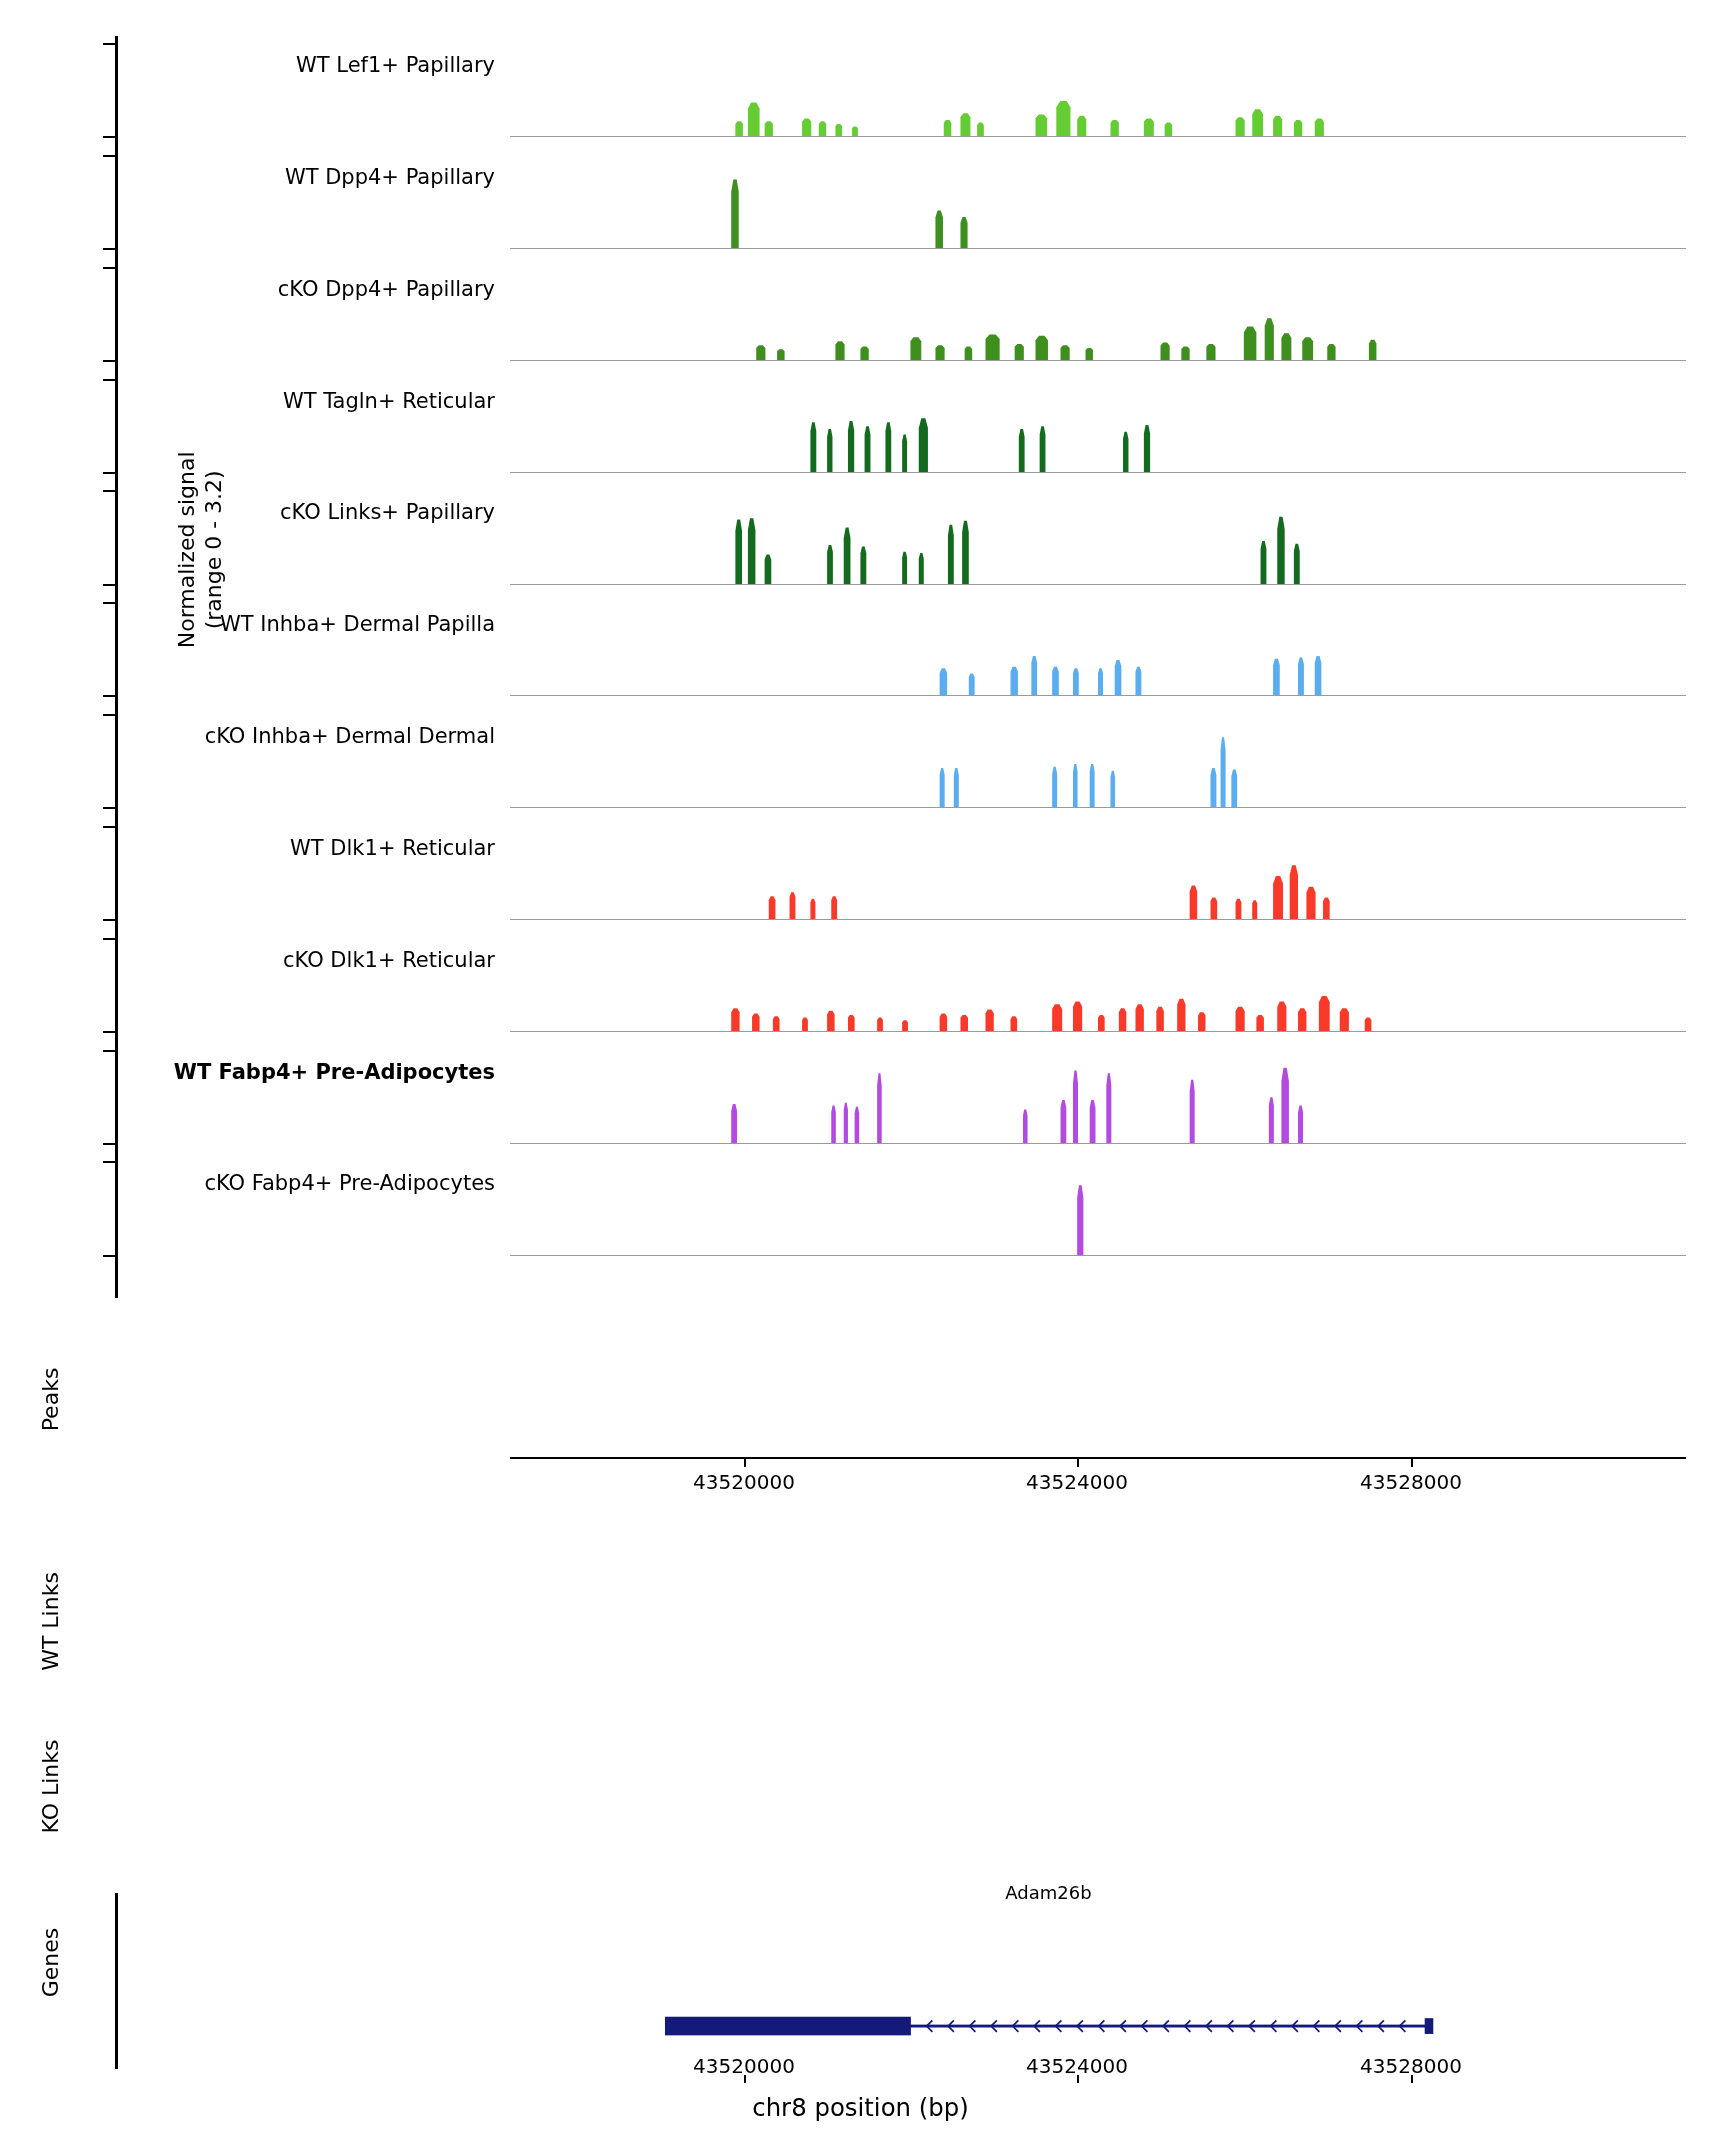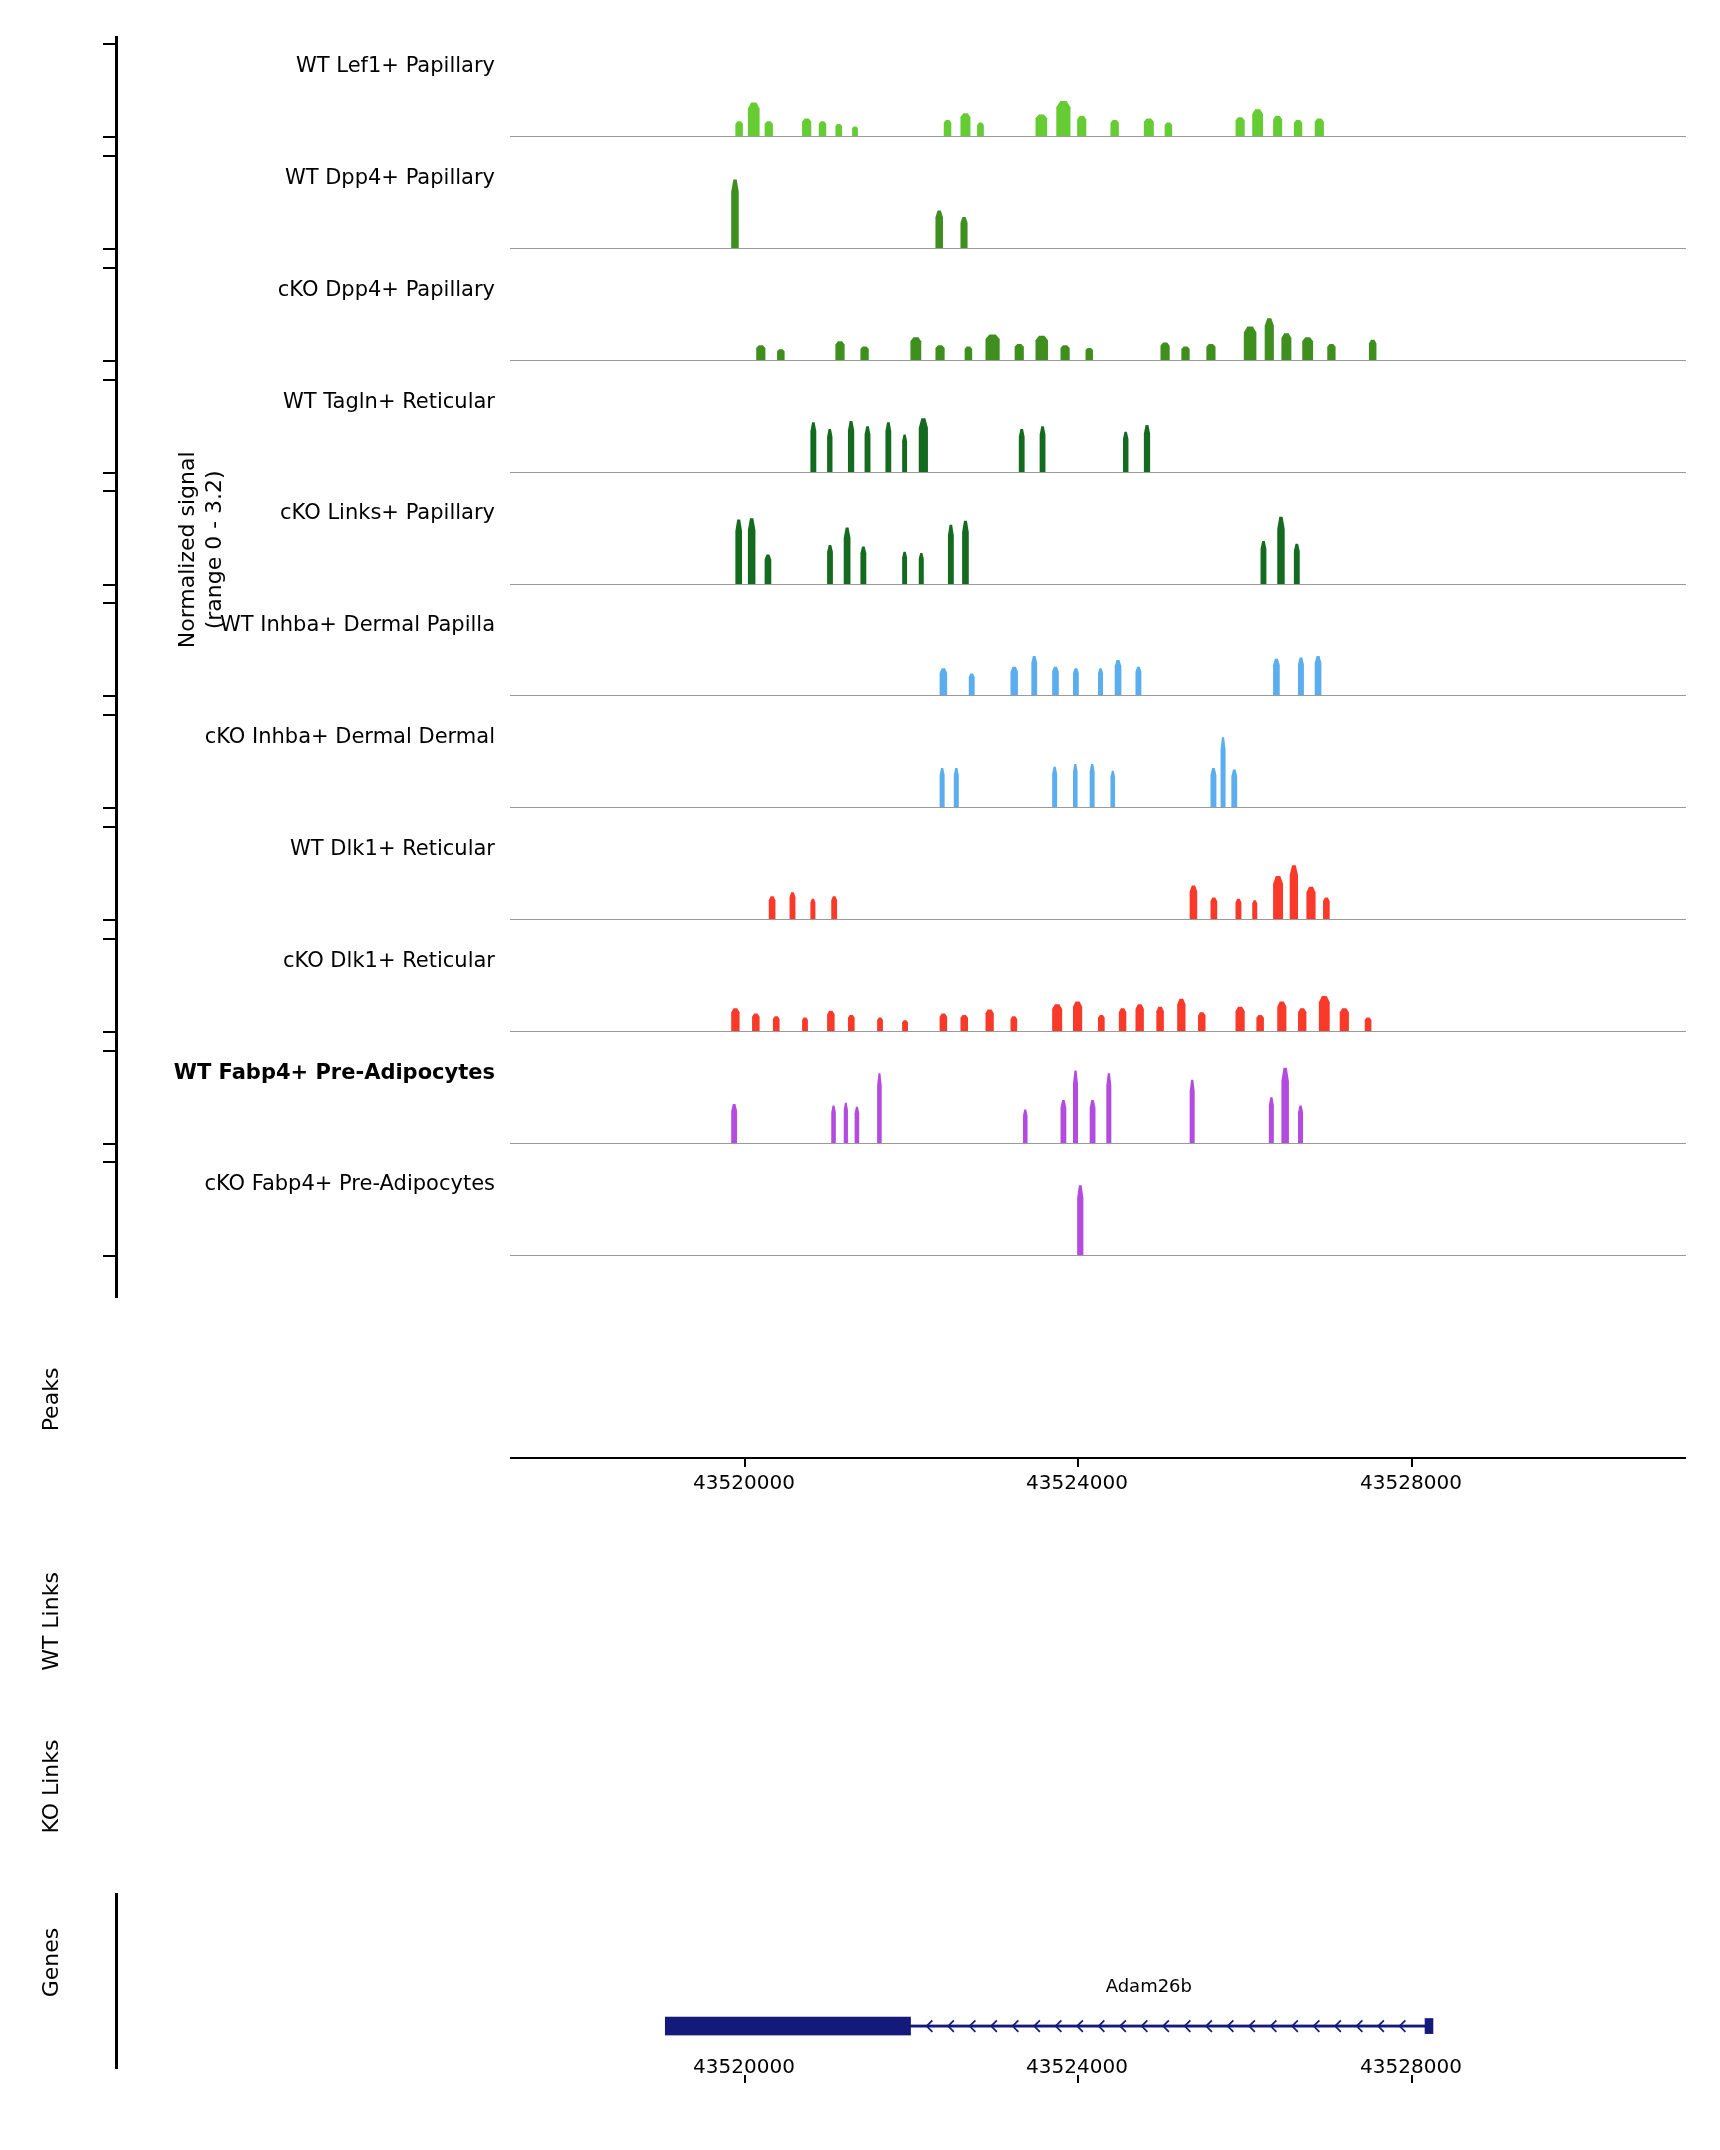--- a/index.html
+++ b/index.html
@@ -418,21 +418,21 @@
   <div id="xticks-bottom">
       <div class="xtick" style="left: 744px; top: 2075px;"></div>
       <div class="xticklabel" style="left: 744px; top: 2054px;">43520000</div>
       <div class="xtick" style="left: 1077px; top: 2075px;"></div>
       <div class="xticklabel" style="left: 1077px; top: 2054px;">43524000</div>
       <div class="xtick" style="left: 1411px; top: 2075px;"></div>
       <div class="xticklabel" style="left: 1411px; top: 2054px;">43528000</div>
     </div>
 
   <div id="gene-panel">
-      <div class="gene-name" style="left: 1048px; top: 1975px; text-align: right;">Adam26b</div>
+      <div class="gene-name" style="left: 1048px; top: 1882px;">Adam26b</div>
       <svg width="1721" height="43" style="position: absolute; left: 0px; top: 2011px;" viewBox="0 0 2400 60">
         <rect x="927.177304964539" y="19" width="1070.0709219858156" height="4" fill="#141a7a"></rect>
         <rect x="927.177304964539" y="8" width="343.1205673758866" height="26" fill="#141a7a"></rect>
         <rect x="1987.2482269503546" y="10" width="12" height="22" fill="#141a7a"></rect>
         <polyline points="1300.2978723404256,13 1292.2978723404256,21 1300.2978723404256,29" fill="none" stroke="#141a7a" stroke-width="2.4"></polyline>
         <polyline points="1330.2978723404256,13 1322.2978723404256,21 1330.2978723404256,29" fill="none" stroke="#141a7a" stroke-width="2.4"></polyline>
         <polyline points="1360.2978723404256,13 1352.2978723404256,21 1360.2978723404256,29" fill="none" stroke="#141a7a" stroke-width="2.4"></polyline>
         <polyline points="1390.2978723404256,13 1382.2978723404256,21 1390.2978723404256,29" fill="none" stroke="#141a7a" stroke-width="2.4"></polyline>
         <polyline points="1420.2978723404256,13 1412.2978723404256,21 1420.2978723404256,29" fill="none" stroke="#141a7a" stroke-width="2.4"></polyline>
         <polyline points="1450.2978723404256,13 1442.2978723404256,21 1450.2978723404256,29" fill="none" stroke="#141a7a" stroke-width="2.4"></polyline>
@@ -449,14 +449,15 @@
         <polyline points="1780.2978723404256,13 1772.2978723404256,21 1780.2978723404256,29" fill="none" stroke="#141a7a" stroke-width="2.4"></polyline>
         <polyline points="1810.2978723404256,13 1802.2978723404256,21 1810.2978723404256,29" fill="none" stroke="#141a7a" stroke-width="2.4"></polyline>
         <polyline points="1840.2978723404256,13 1832.2978723404256,21 1840.2978723404256,29" fill="none" stroke="#141a7a" stroke-width="2.4"></polyline>
         <polyline points="1870.2978723404256,13 1862.2978723404256,21 1870.2978723404256,29" fill="none" stroke="#141a7a" stroke-width="2.4"></polyline>
         <polyline points="1900.2978723404256,13 1892.2978723404256,21 1900.2978723404256,29" fill="none" stroke="#141a7a" stroke-width="2.4"></polyline>
         <polyline points="1930.2978723404256,13 1922.2978723404256,21 1930.2978723404256,29" fill="none" stroke="#141a7a" stroke-width="2.4"></polyline>
         <polyline points="1960.2978723404256,13 1952.2978723404256,21 1960.2978723404256,29" fill="none" stroke="#141a7a" stroke-width="2.4"></polyline>
       </svg>
     </div>
 
+  <div class="xaxis-title" style="top:2093px;">chr8 position (bp)</div>
 </div>
 
 
 </body></html>

